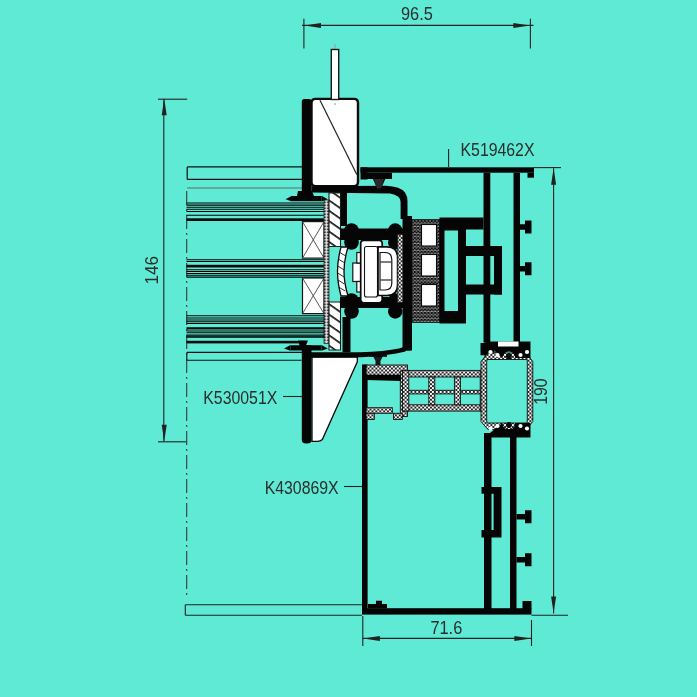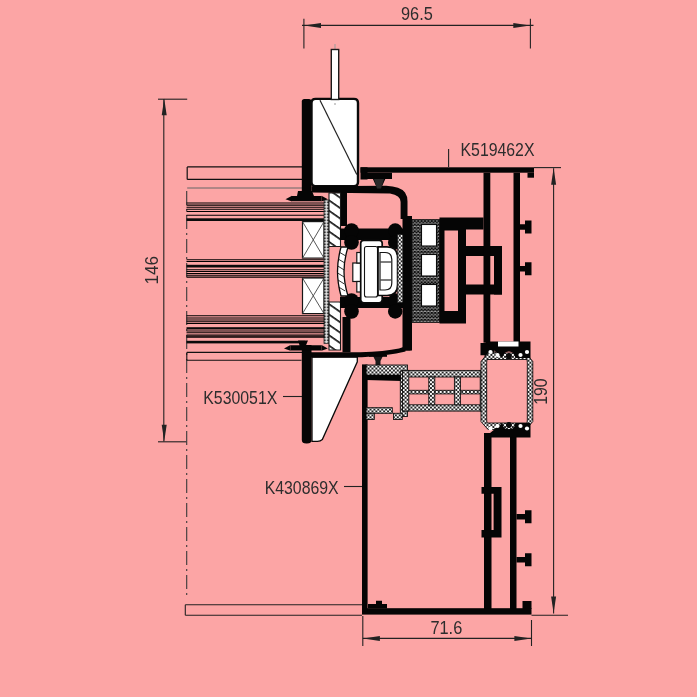--- a/index.html
+++ b/index.html
@@ -1,16 +1,16 @@
 <!DOCTYPE html>
 <html><head>
 <meta charset="utf-8">
 <style>
 html,body{margin:0;padding:0;background:#fff;}
-#page{width:697px;height:697px;position:relative;background:#fca5a5;overflow:hidden;}
+#page{width:697px;height:697px;position:relative;background:#5eead4;overflow:hidden;}
 svg{position:absolute;top:0;left:0;}
 text{font-family:"Liberation Sans", sans-serif;fill:#2d2d2d;}
 </style>
 </head>
 <body>
 <div id="page">
 <svg width="697" height="697" viewBox="0 0 697 697">
 <defs>
 <pattern id="xhatch" width="3.9" height="3.9" patternUnits="userSpaceOnUse">
 <rect width="3.9" height="3.9" fill="#fdfdfd"></rect>

